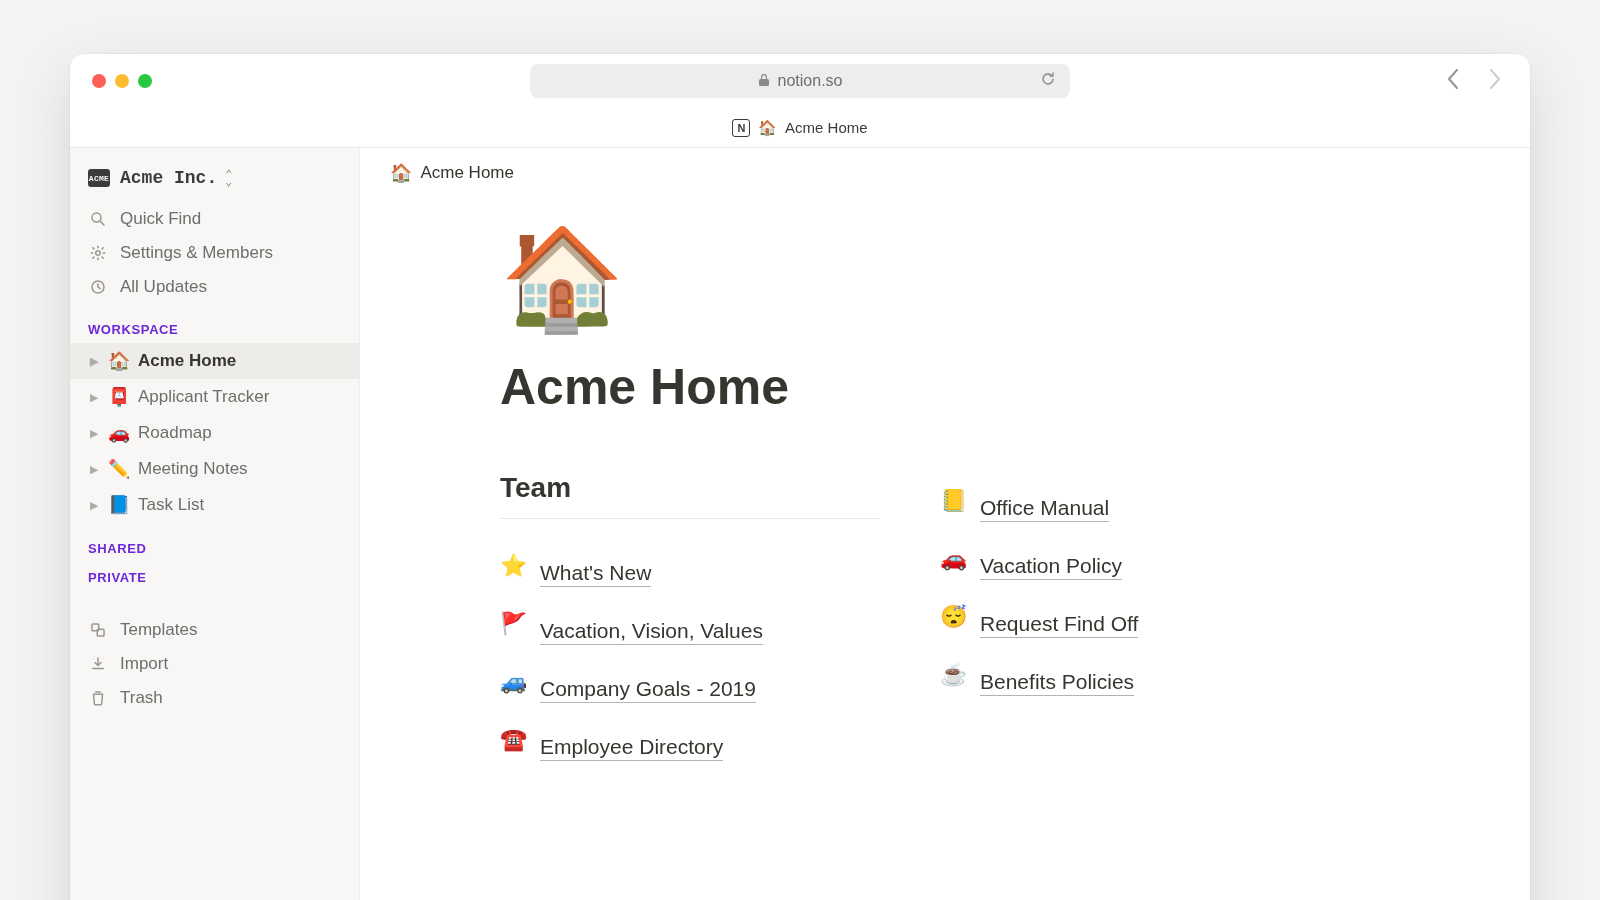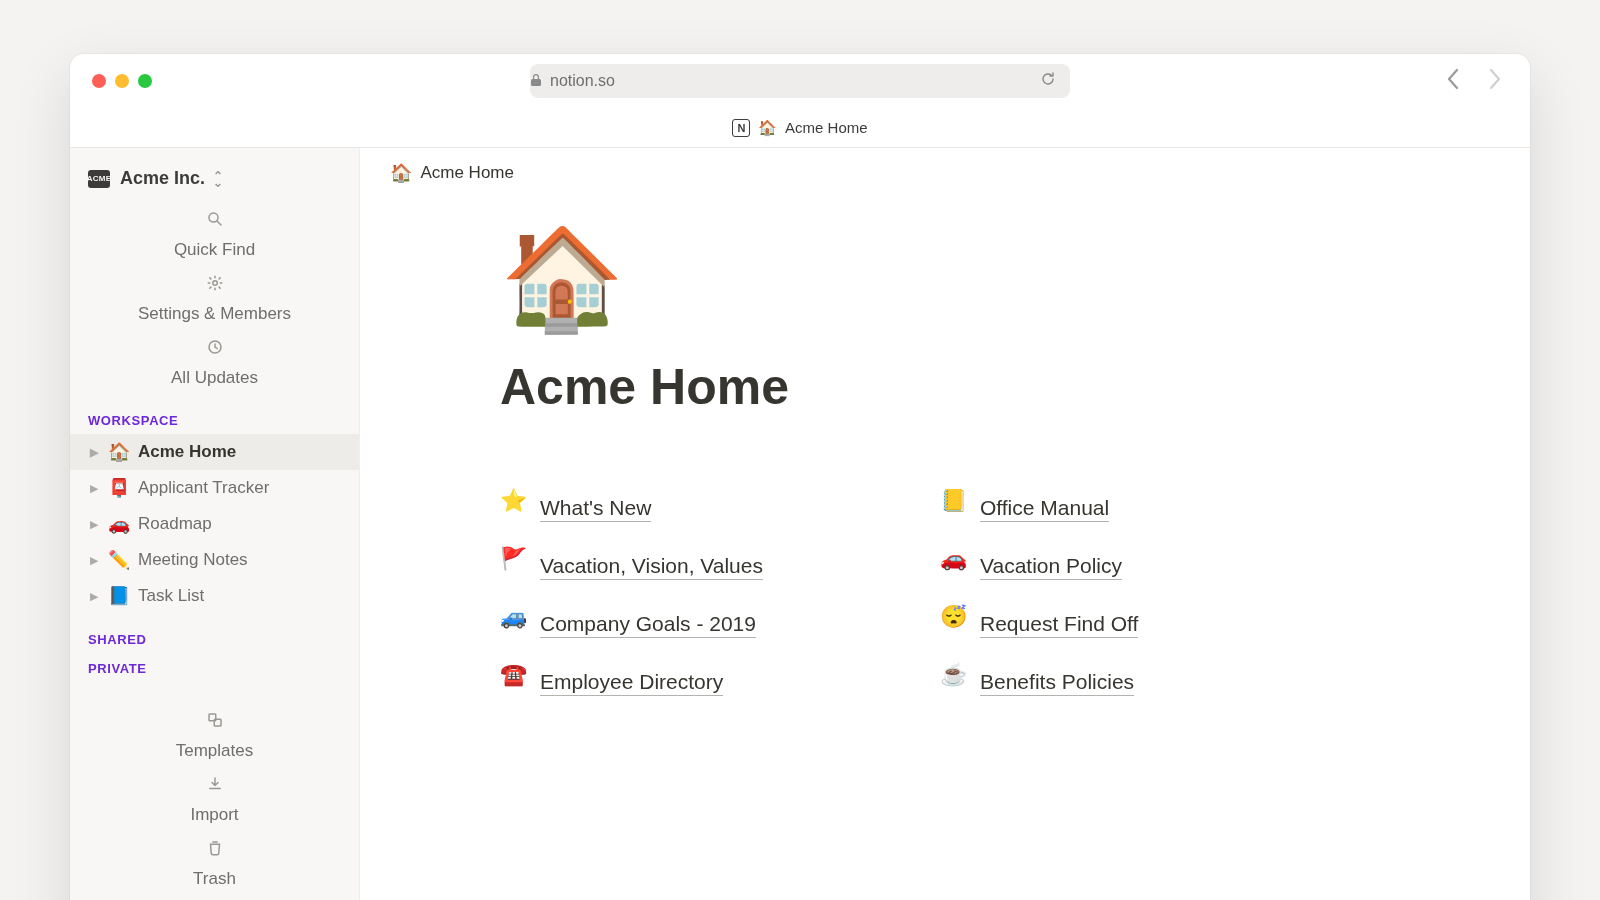--- a/index.html
+++ b/index.html
@@ -47,20 +47,21 @@
   .url-bar {
     position: absolute;
     left: 50%;
     transform: translateX(-50%);
     width: 540px;
     height: 34px;
     background: #eeedec;
     border-radius: 8px;
     display: flex;
     align-items: center;
+    justify-content: center;
     color: #6f6e6c;
     font-size: 16px;
   }
   .url-bar .lock {
     margin-right: 8px;
     font-size: 13px;
     color: #8a8a8a;
   }
   .url-bar .reload {
     position: absolute;
@@ -123,20 +124,21 @@
     overflow: hidden;
   }
   .workspace-switcher {
     display: flex;
     align-items: center;
     gap: 10px;
     padding: 6px 18px 14px 18px;
     font-weight: 600;
     font-size: 18px;
     cursor: pointer;
+    font-family: Liberation Mono, monospace;
   }
   .ws-logo {
     width: 22px; height: 18px;
     background: #3c3b39;
     color: #f8f7f5;
     font-size: 8px;
     font-weight: 700;
     border-radius: 3px;
     display: flex;
     align-items: center;
@@ -152,21 +154,20 @@
     margin-left: -2px;
   }
   .side-item {
     display: flex;
     align-items: center;
     gap: 12px;
     padding: 7px 18px;
     color: #6f6e6c;
     cursor: pointer;
     font-weight: 500;
-    flex-direction: column;
   }
   .side-item .icon {
     width: 20px;
     display: inline-flex;
     justify-content: center;
     color: #9a9895;
   }
   .side-item svg { width: 18px; height: 18px; stroke: #9a9895; }
 
   .side-section-label {
@@ -432,20 +433,21 @@
         <span class="bemoji">🏠</span>
         <span>Acme Home</span>
       </div>
 
       <div class="page-content">
         <div class="hero-emoji">🏠</div>
         <h1 class="page-title">Acme Home</h1>
 
         <div class="columns" id="columns-container">
             <div class="col">
+              <h2>Team</h2>
               <div class="link-row">
                 <span class="lemoji">⭐</span>
                 <span class="llabel">What's New</span>
               </div>
               <div class="link-row">
                 <span class="lemoji">🚩</span>
                 <span class="llabel">Vacation, Vision, Values</span>
               </div>
               <div class="link-row">
                 <span class="lemoji">🚙</span>

